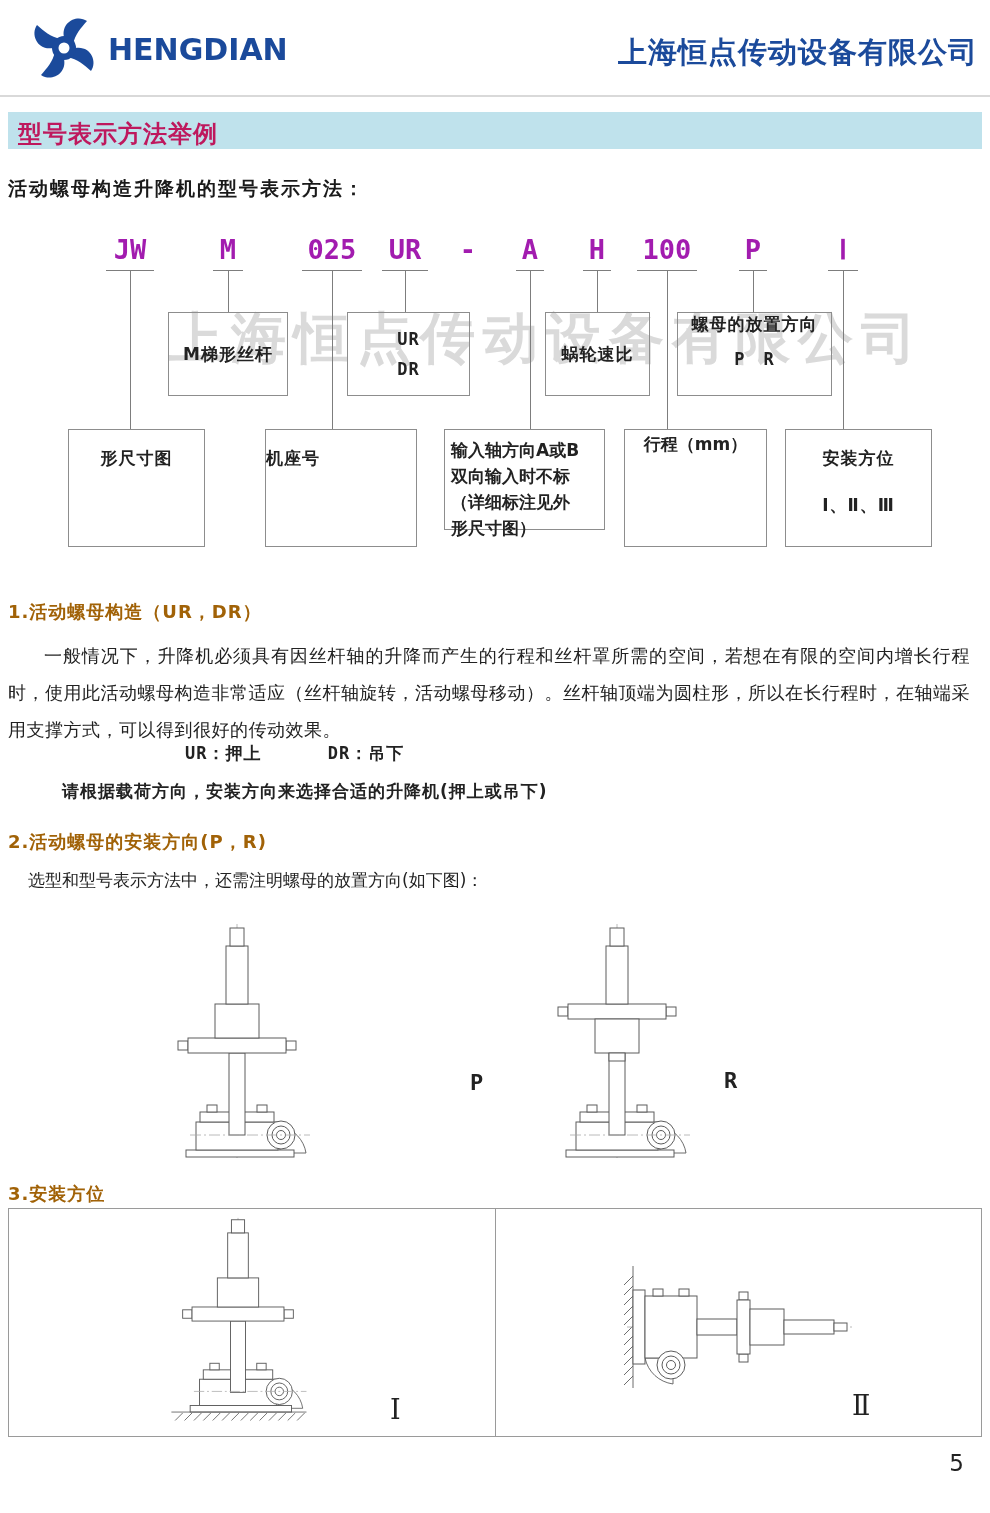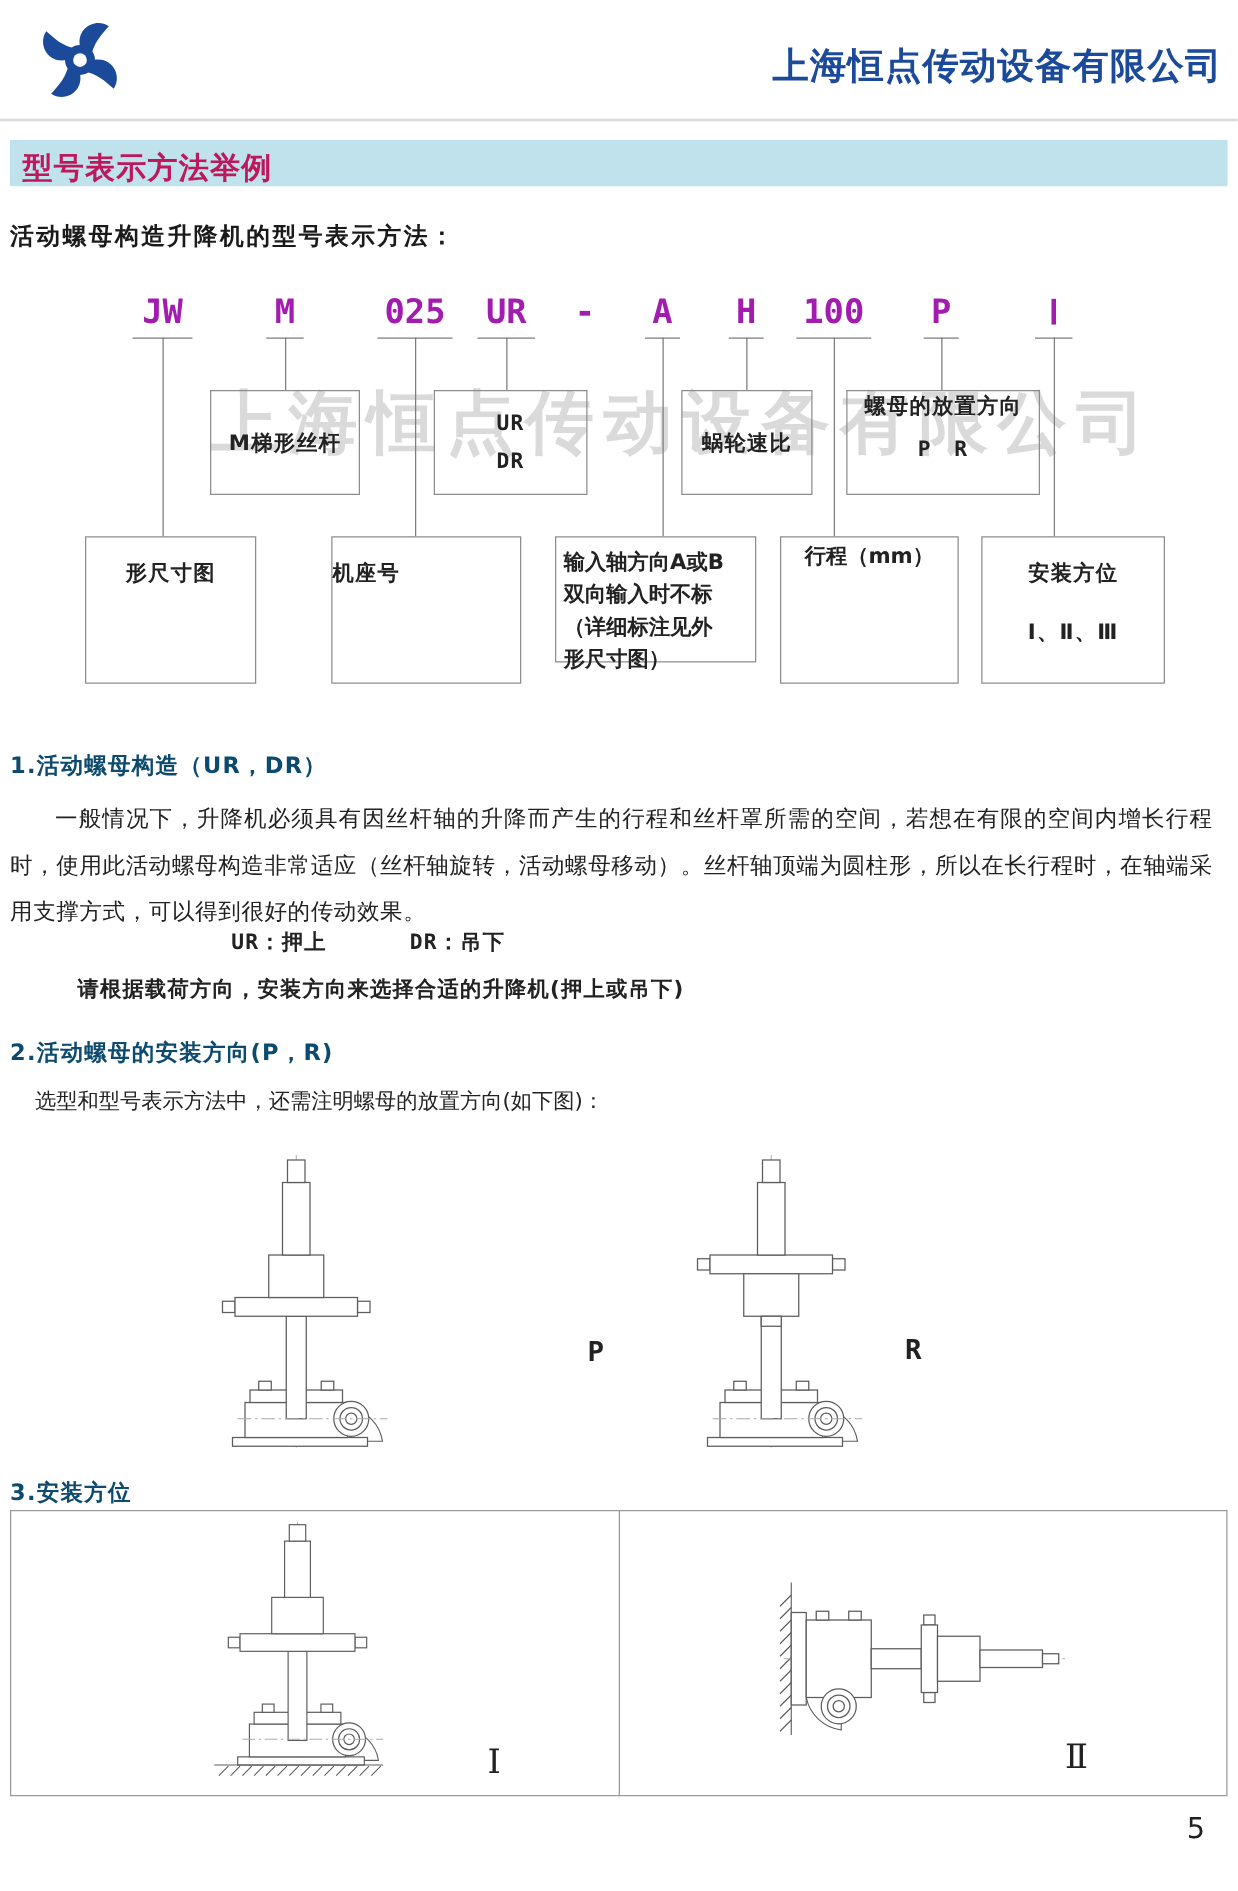--- a/index.html
+++ b/index.html
@@ -22,21 +22,21 @@
   .hline{position:absolute;height:1px;background:#7d7d7d;}
   .vline{position:absolute;width:1px;background:#7d7d7d;}
   .watermark{position:absolute;left:168px;top:302px;width:800px;font-size:55px;letter-spacing:8px;color:#dadada;
              white-space:nowrap;overflow:hidden;z-index:0;font-weight:bold;}
   .mbox{position:absolute;border:1px solid #8d8d8d;box-sizing:border-box;background:transparent;z-index:1;}
   .mbox .bt{font-size:17px;font-weight:600;letter-spacing:1px;color:#222;}
   .cc{display:flex;align-items:center;justify-content:center;text-align:left;}
   .ct{display:flex;flex-direction:column;align-items:center;text-align:center;}
   .mono{font-family:"DejaVu Sans Mono","Liberation Mono",monospace;}
   
-  .h2{position:absolute;font-size:18px;font-weight:bold;letter-spacing:1px;color:#0c4a6e;}
+  .h2{position:absolute;font-size:18px;font-weight:bold;letter-spacing:1px;color:#a16207;}
   .para{position:absolute;left:8px;top:637px;width:962px;font-size:18px;line-height:37px;letter-spacing:0.5px;
         text-indent:2em;color:#222;text-align:justify;}
   .note{font-size:17px;color:#222;letter-spacing:1px;}
   .fig{position:absolute;}
   .figlabel{position:absolute;font-family:"DejaVu Sans Mono","Liberation Mono",monospace;font-weight:bold;
             font-size:22px;color:#222;}
   .romlabel{position:absolute;font-family:"DejaVu Serif","Liberation Serif",serif;font-size:27px;color:#222;}
   .panel{position:absolute;left:8px;top:1208px;width:974px;height:229px;border:1px solid #9a9a9a;box-sizing:border-box;}
   .pagenum{position:absolute;right:26px;top:1450px;font-size:23px;color:#222;}
   svg .ln{stroke:#5c5c5c;stroke-width:1;fill:#ffffff;}
@@ -53,20 +53,21 @@
     </defs>
     <g fill="#1b4a9b">
       <use href="#blade"></use>
       <use href="#blade" transform="rotate(90 36 36)"></use>
       <use href="#blade" transform="rotate(180 36 36)"></use>
       <use href="#blade" transform="rotate(270 36 36)"></use>
       <circle cx="36" cy="36" r="12"></circle>
     </g>
     <circle cx="36" cy="36" r="5.5" fill="#ffffff"></circle>
   </svg>
+  <div class="logo-text">HENGDIAN</div>
   <div class="company-name">上海恒点传动设备有限公司</div>
 </div>
 
 <div class="banner">
   <div class="banner-title">型号表示方法举例</div>
 </div>
 
 <div class="subtitle">活动螺母构造升降机的型号表示方法：</div>
 
 <div class="watermark">上海恒点传动设备有限公司</div>

